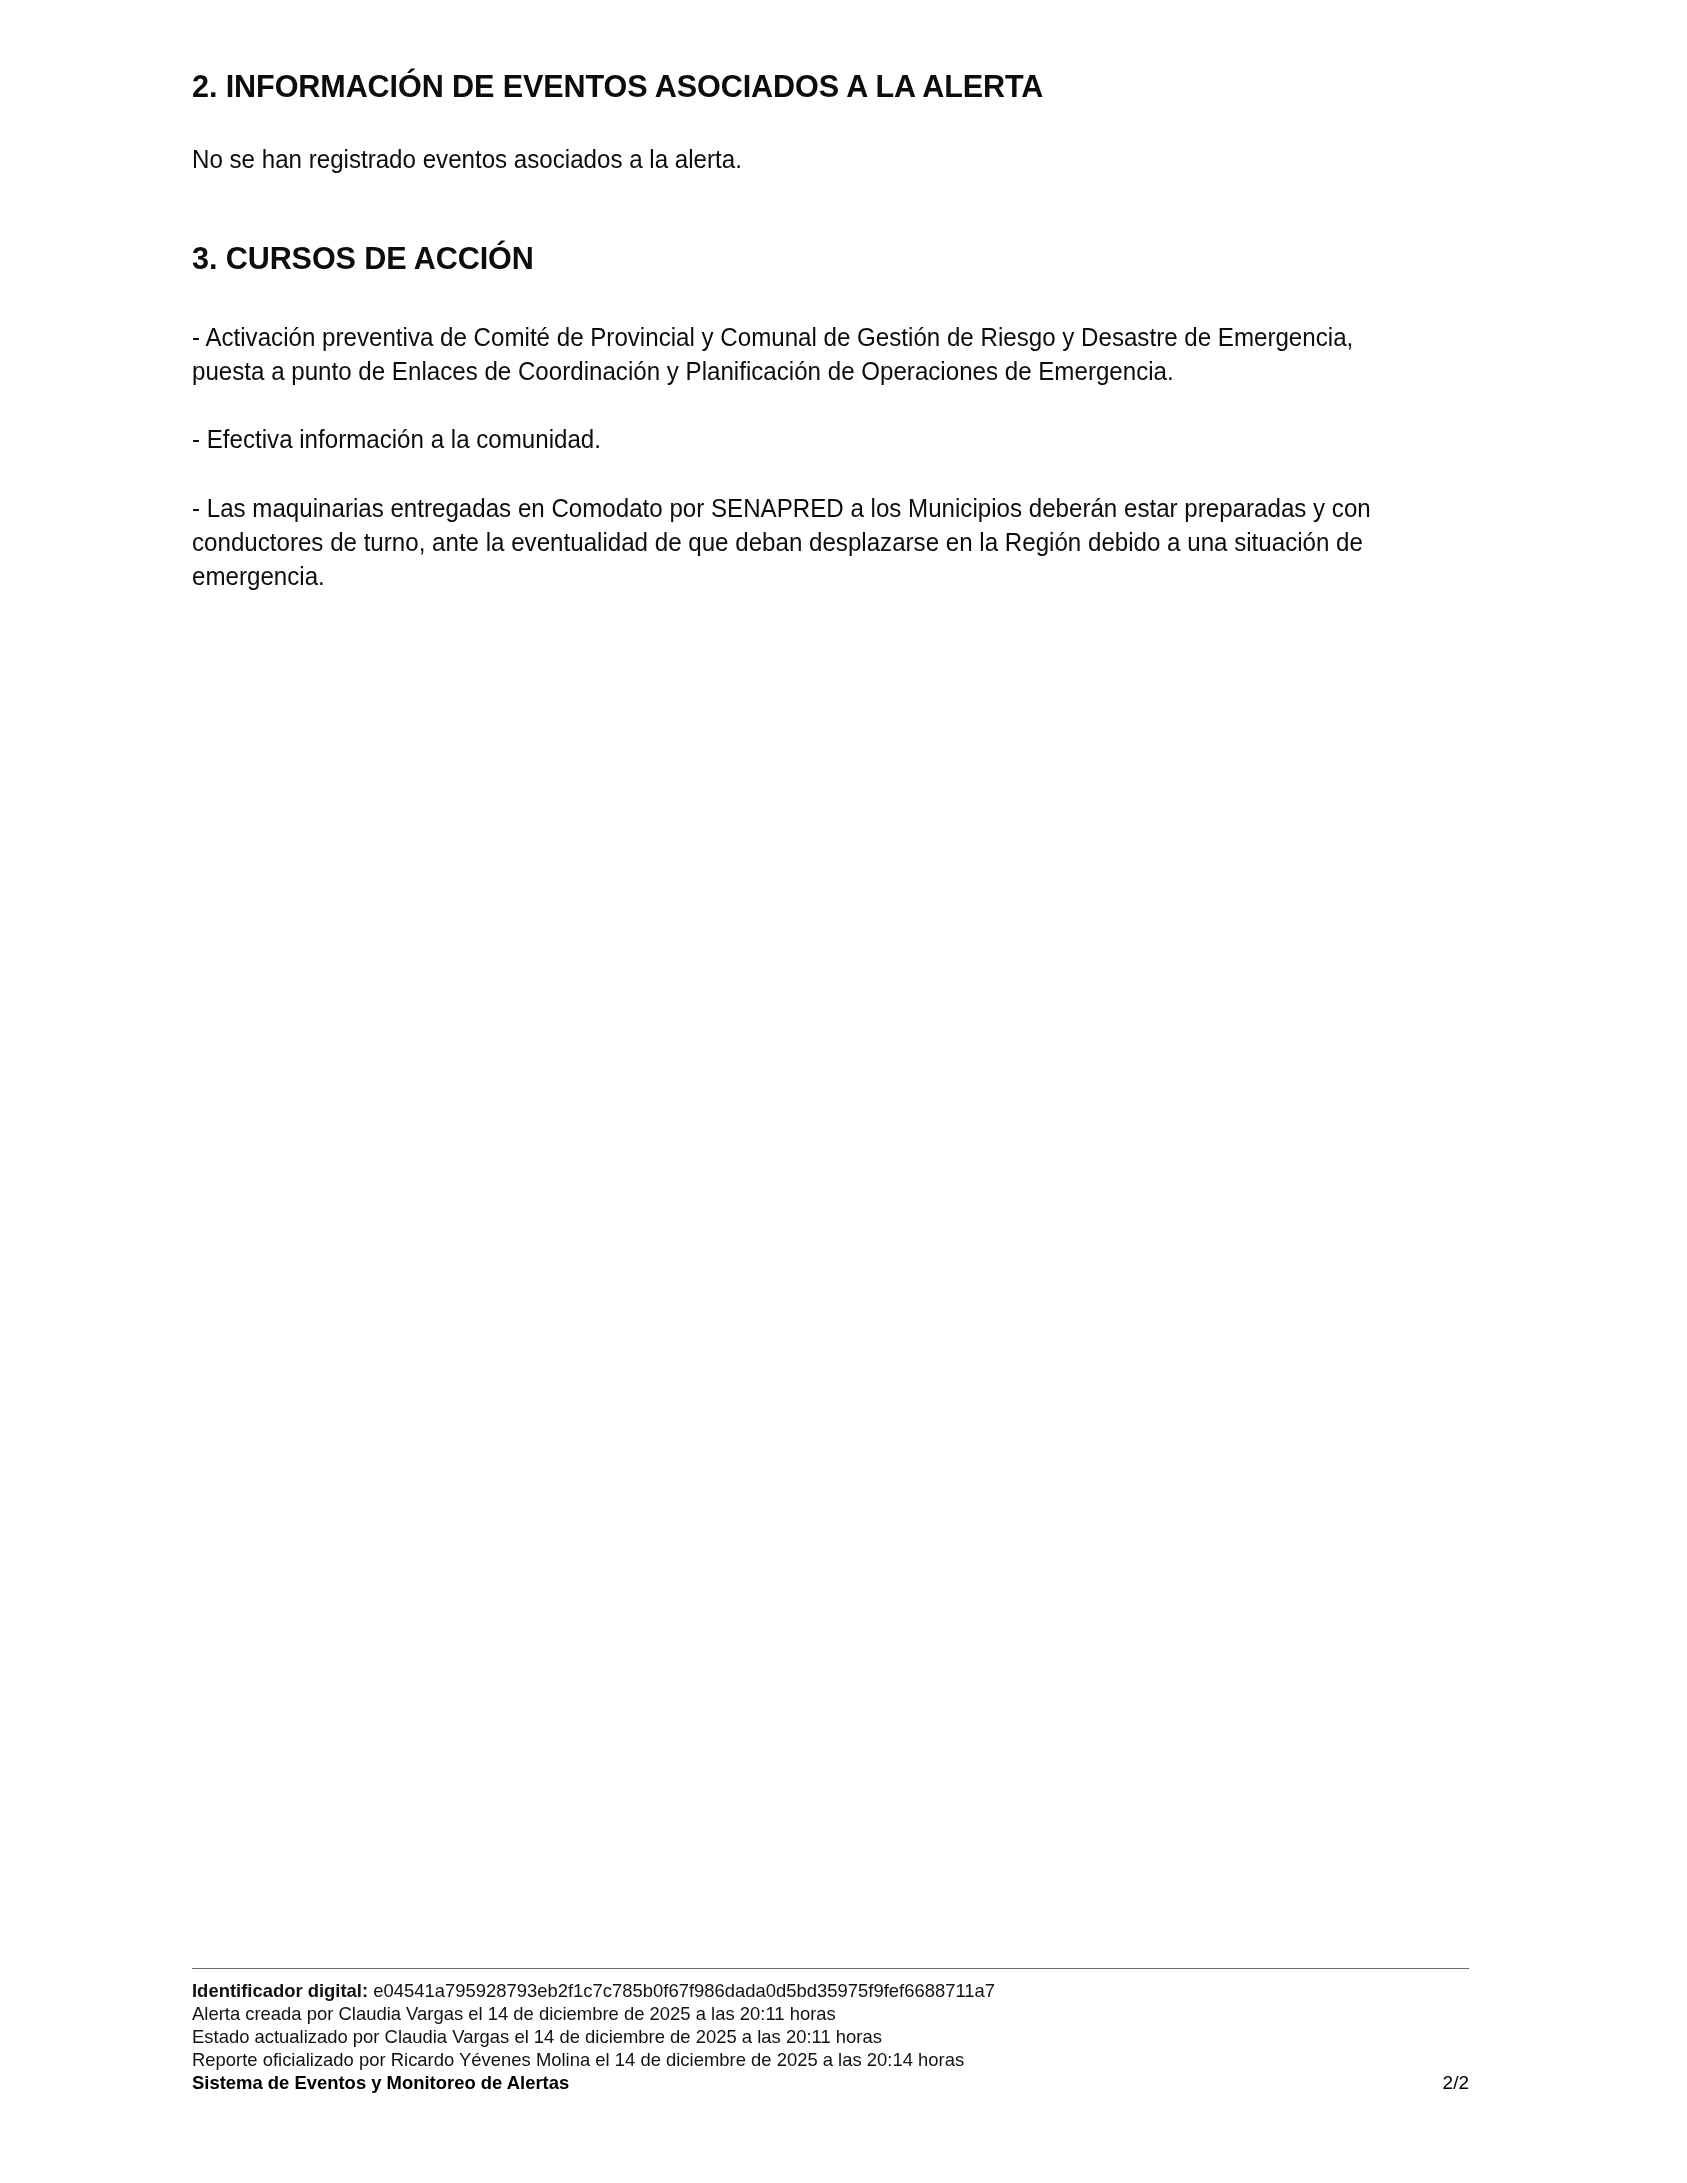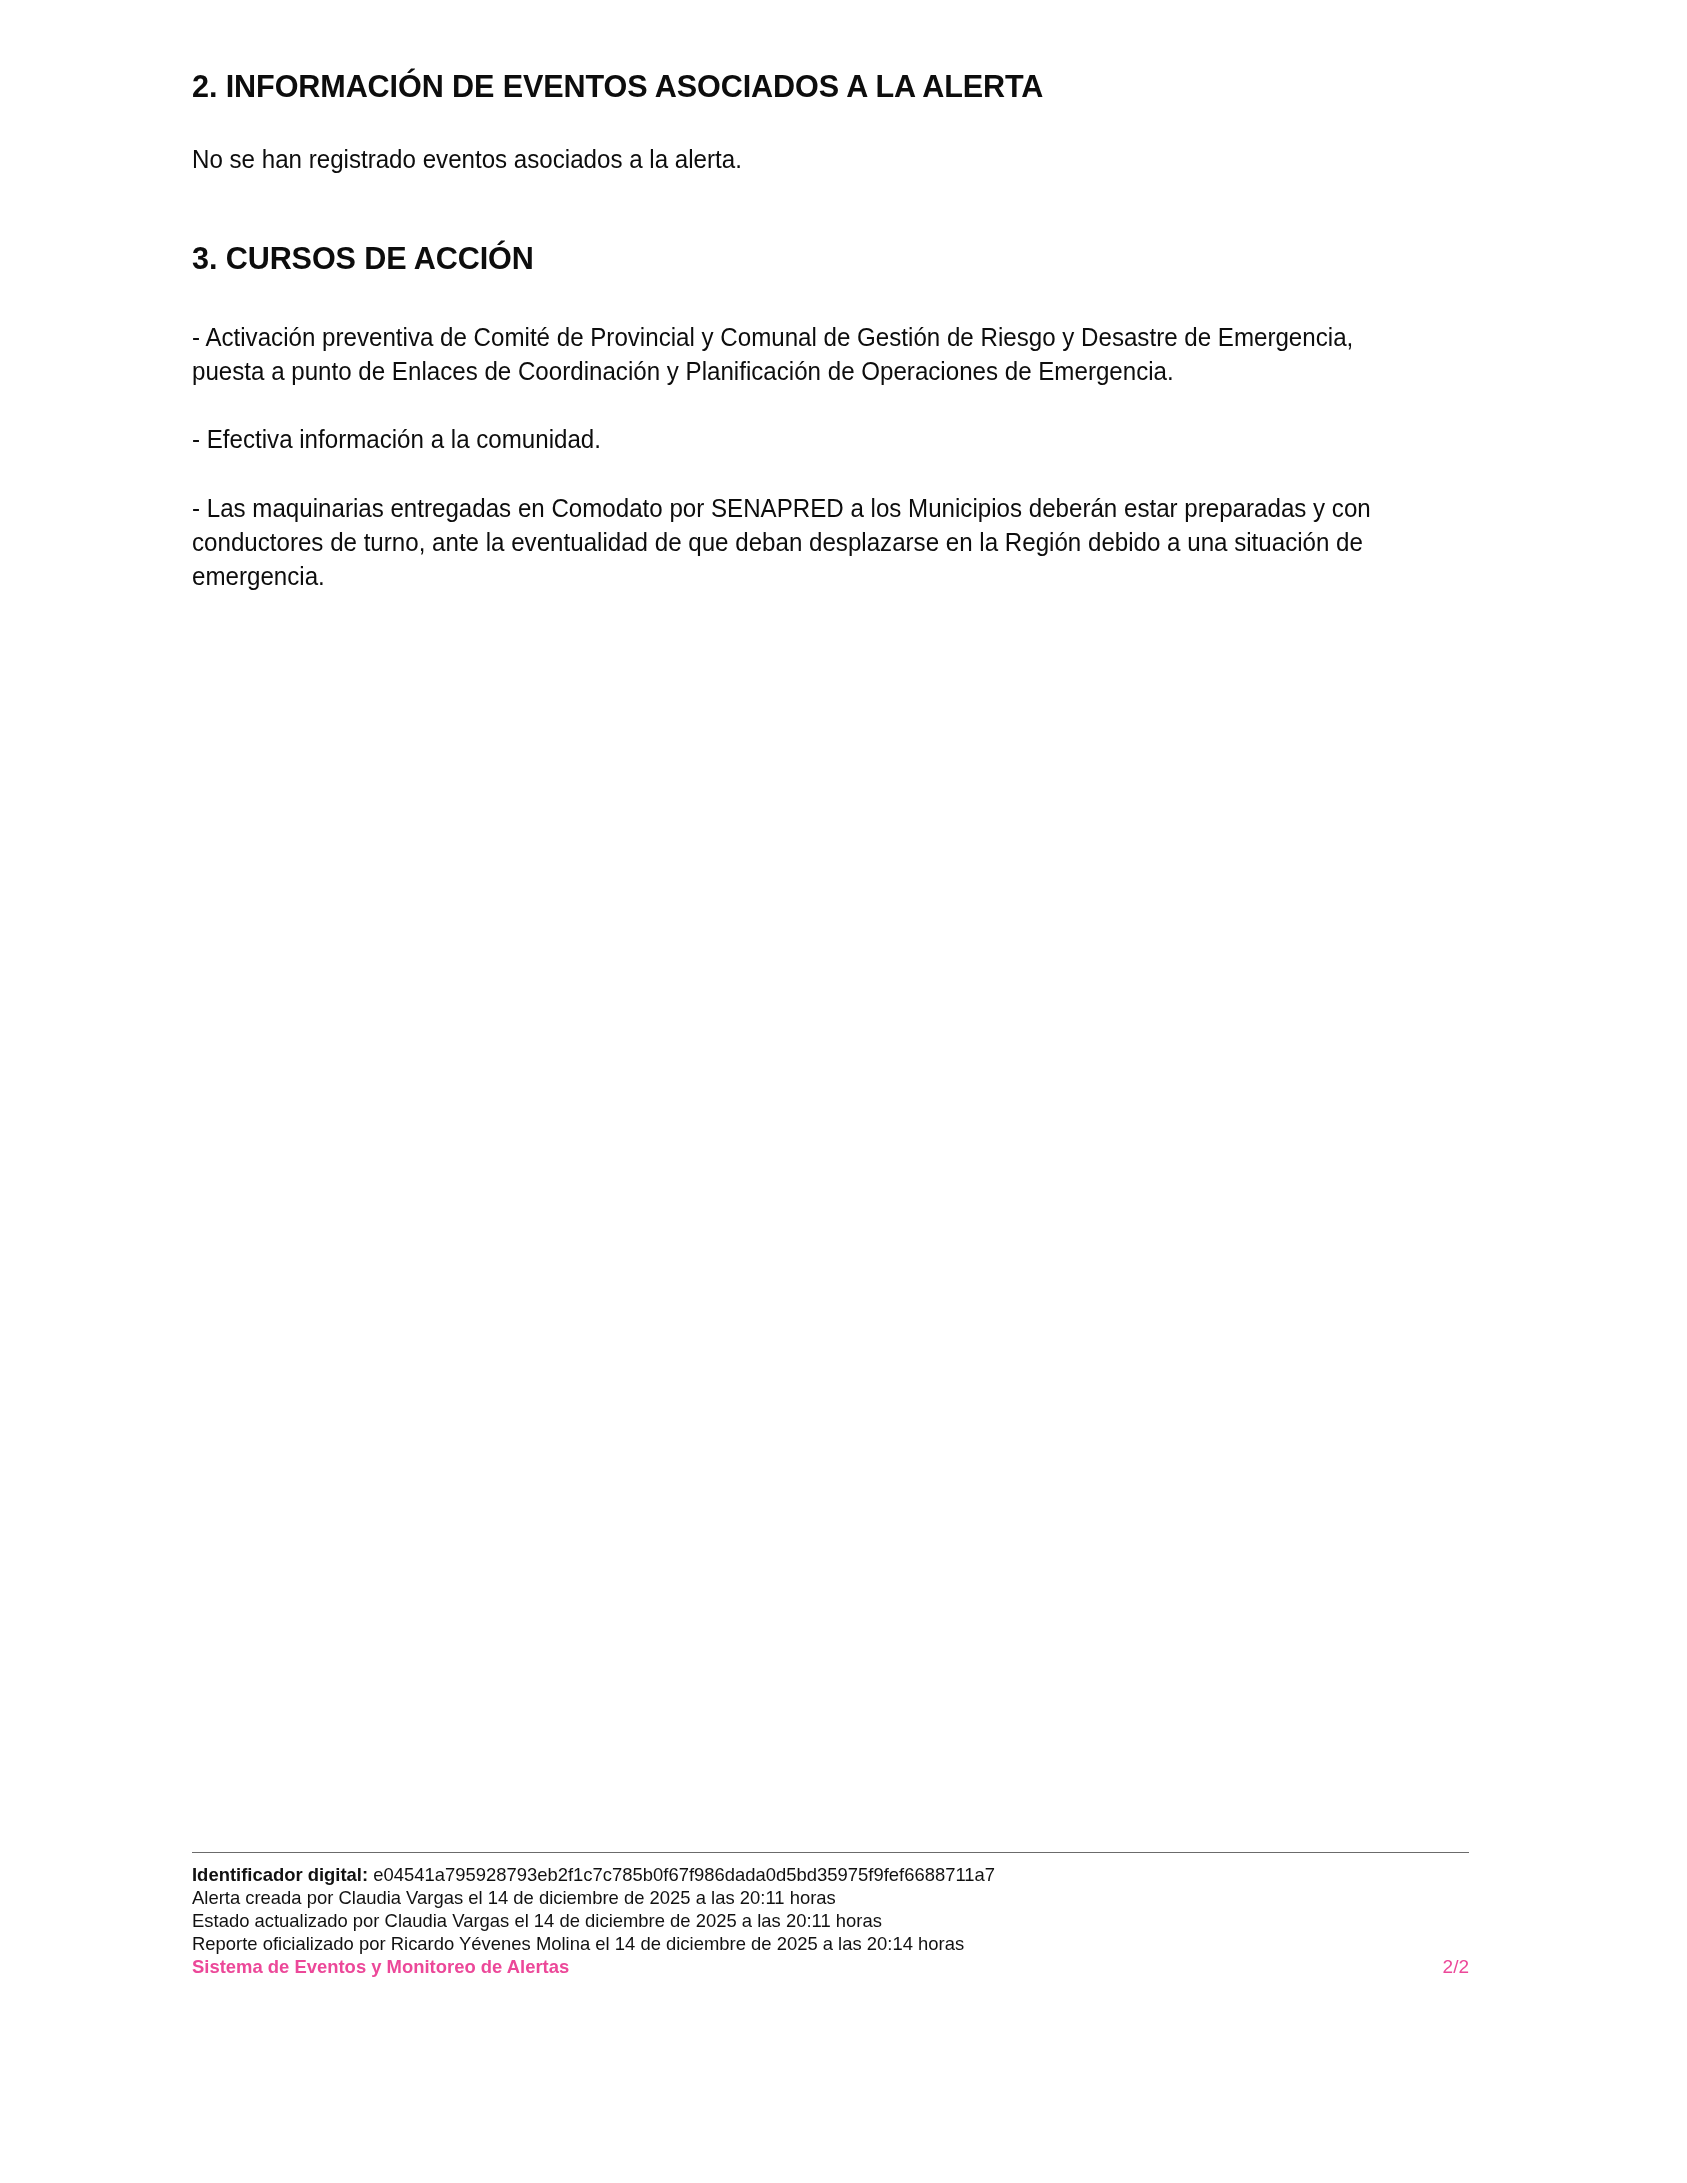--- a/index.html
+++ b/index.html
@@ -59,21 +59,21 @@
   }
   .p-noevents { top: 142px; }
   .p-act      { top: 320px; width: 1277px; }
   .p-info     { top: 422px; }
   .p-maq      { top: 491px; width: 1280px; }
 
   
   .footer {
     position: absolute;
     left: 192px;
-    top: 1852px;
+    top: 1968px;
     width: 1277px;
   }
   .footer-rule {
     width: 1277px;
     height: 1.3px;
     background: #6b6b6b;
     margin: 0 0 9.3px 0;
     border: 0;
   }
   .footer-line {
@@ -88,21 +88,21 @@
   .footer-line b {
     font-weight: 700;
   }
   .footer-last {
     display: flex;
     align-items: flex-end;
     justify-content: space-between;
     width: 1277px;
     font-size: 19px;
     line-height: 23px;
-    color: #ec4899;
+    color: #000000;
   }
   .footer-sysname {
     font-weight: 700;
     font-stretch: condensed;
     transform: scaleX(0.97);
     transform-origin: left center;
     white-space: nowrap;
   }
   .page-number {
     font-weight: 400;

